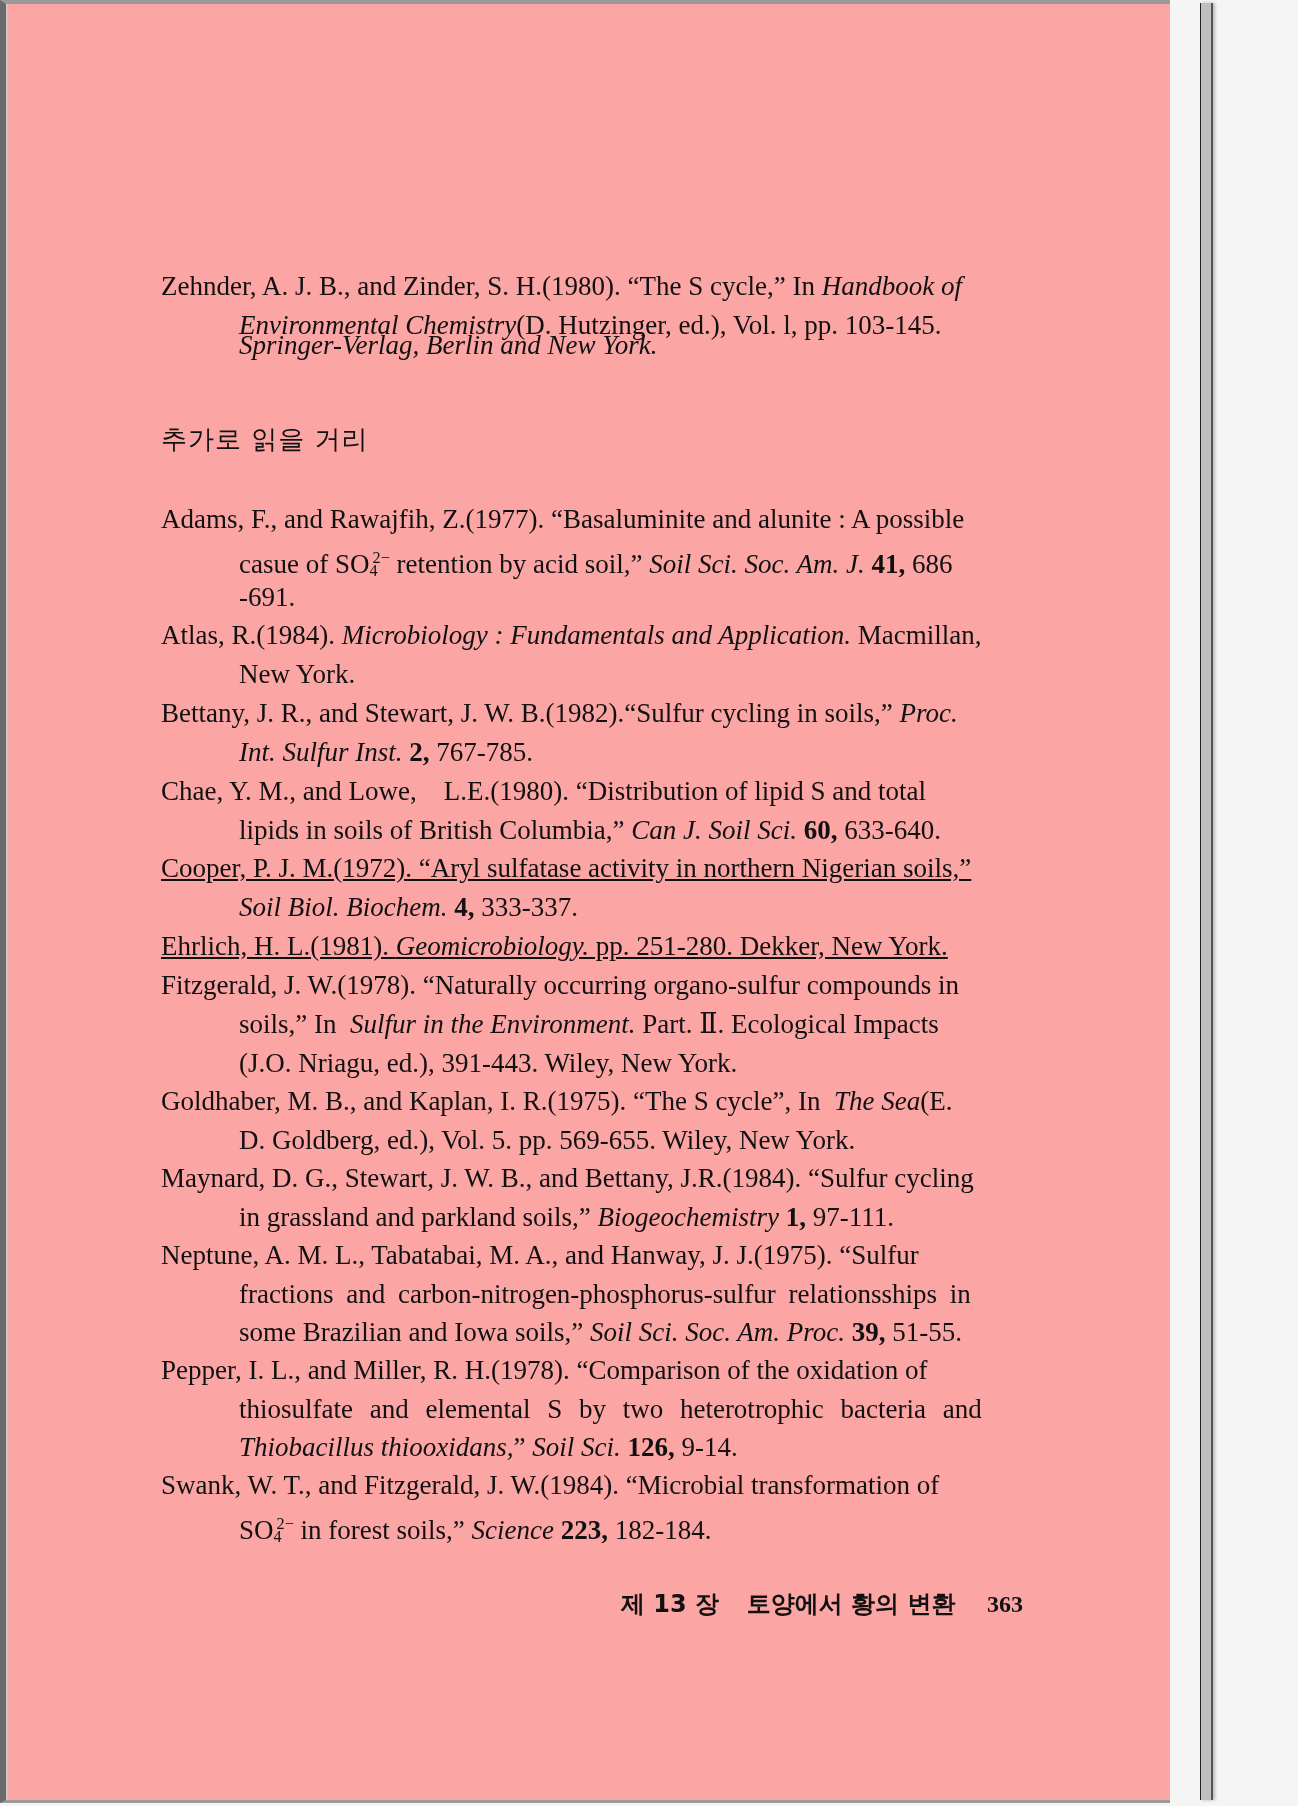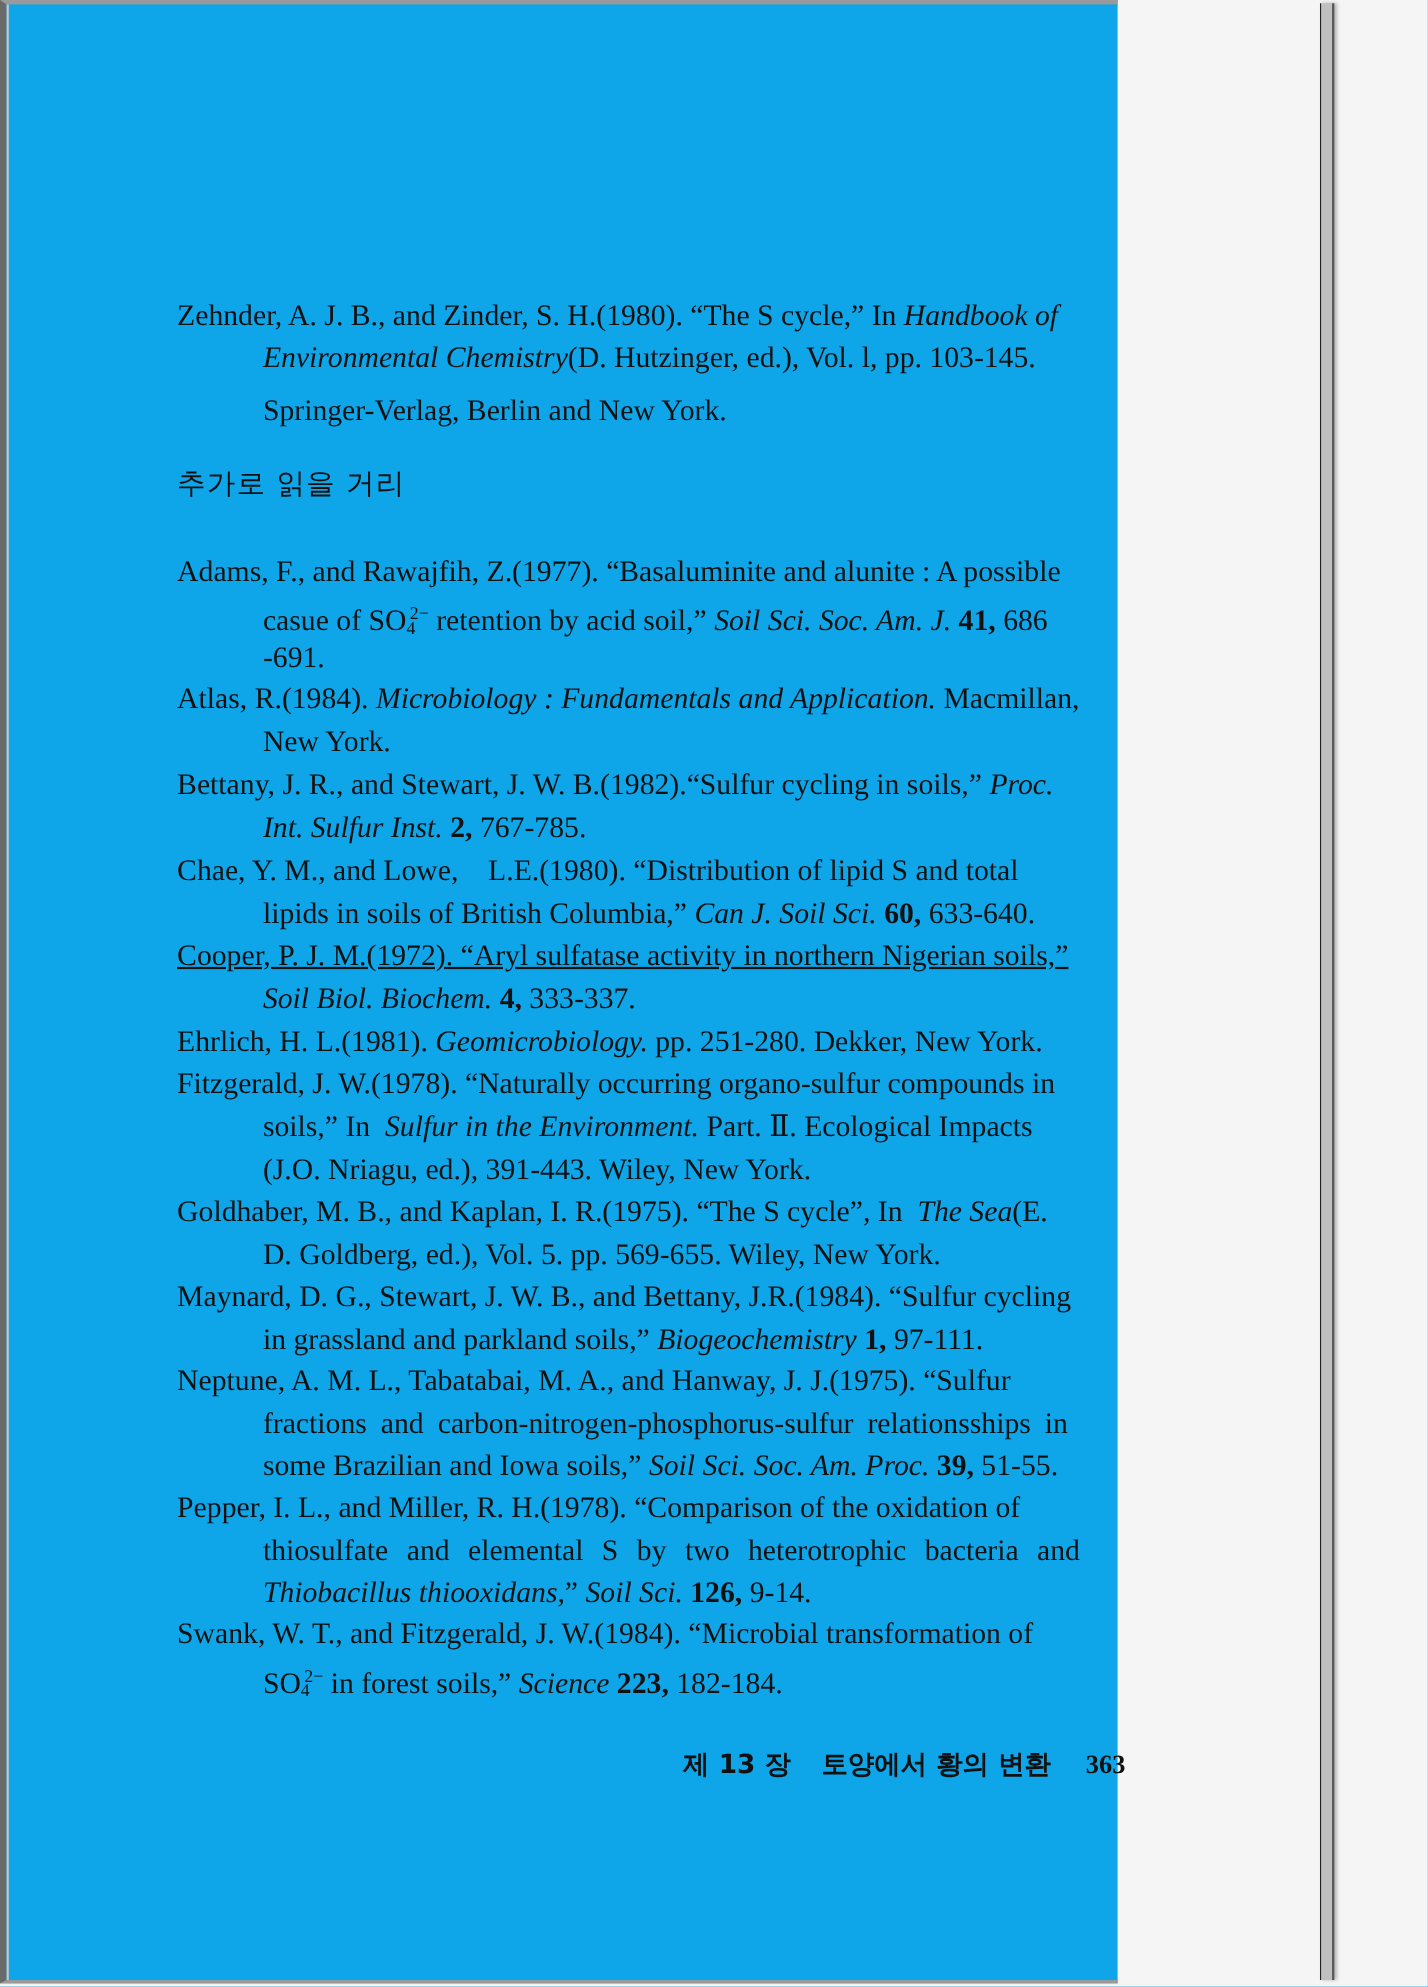--- a/index.html
+++ b/index.html
@@ -6,22 +6,22 @@
   body {
     width: 1298px; height: 1806px;
     background: #f5f5f5;
     position: relative;
     overflow: hidden;
     font-family: "Liberation Serif", "DejaVu Serif", serif;
     color: #111;
   }
   .page {
     position: absolute; left: 0; top: 0;
-    width: 1016px; height: 1803px;
-    background: #0ea5e9;
+    width: 1170px; height: 1803px;
+    background: #fca5a5;
     box-sizing: border-box;
     border-top: 4px solid #9a9a9a;
     border-left: 6px solid #6a6a6a;
     border-bottom: 3px solid #9a9a9a;
   }
   .page::before {
     content: ""; position: absolute; left: 0; top: 0; bottom: 0; width: 2px;
     background: #c8c8c8;
   }
   .spine {
@@ -61,21 +61,21 @@
 </style>
 </head>
 <body>
 
 <div class="page">
   <div class="content">
 
     <div>
       <div class="line" style="top:263px;"><span>Zehnder, A. J. B., and Zinder, S. H.(1980). “The S cycle,” In </span><i>Handbook of</i></div>
       <div class="line indent" style="top:302px;"><i>Environmental Chemistry</i><span>(D. Hutzinger, ed.), Vol. l, pp. 103-145.</span></div>
-      <div class="line indent" style="top:350px;">Springer-Verlag, Berlin and New York.</div>
+      <div class="line indent" style="top:322px;font-style:italic;">Springer-Verlag, Berlin and New York.</div>
     </div>
 
     <div class="heading">추가로 읽을 거리</div>
 
     <div>
       <div class="line" style="top:496px;">Adams, F., and Rawajfih, Z.(1977). “Basaluminite and alunite : A possible</div>
       <div class="line indent" style="top:535px;text-align:right;"><span>casue of SO</span><span class="sub4">4</span><span class="sup2">2−</span><span> retention by acid soil,” </span><i>Soil Sci. Soc. Am. J.</i><b> 41,</b><span> 686</span></div>
       <div class="line indent" style="top:574px;">-691.</div>
     </div>
 
@@ -93,21 +93,21 @@
       <div class="line" style="top:768px;white-space:pre;text-align:right;">Chae, Y. M., and Lowe,    L.E.(1980). “Distribution of lipid S and total</div>
       <div class="line indent" style="top:807px;"><span>lipids in soils of British Columbia,” </span><i>Can J. Soil Sci.</i><b> 60,</b><span> 633-640.</span></div>
     </div>
 
     <div>
       <div class="line" style="top:845px;text-decoration:underline;">Cooper, P. J. M.(1972). “Aryl sulfatase activity in northern Nigerian soils,”</div>
       <div class="line indent" style="top:884px;"><i>Soil Biol. Biochem.</i><b> 4,</b><span> 333-337.</span></div>
     </div>
 
     <div>
-      <div class="line" style="top:923px;"><span>Ehrlich, H. L.(1981). </span><i>Geomicrobiology.</i><span> pp. 251-280. Dekker, New York.</span></div>
+      <div class="line" style="top:923px;text-decoration:underline;"><span>Ehrlich, H. L.(1981). </span><i>Geomicrobiology.</i><span> pp. 251-280. Dekker, New York.</span></div>
     </div>
 
     <div>
       <div class="line" style="top:962px;">Fitzgerald, J. W.(1978). “Naturally occurring organo-sulfur compounds in</div>
       <div class="line indent" style="top:1001px;white-space:pre;"><span>soils,” In  </span><i>Sulfur in the Environment.</i><span> Part. Ⅱ. Ecological Impacts</span></div>
       <div class="line indent" style="top:1040px;">(J.O. Nriagu, ed.), 391-443. Wiley, New York.</div>
     </div>
 
     <div>
       <div class="line" style="top:1078px;white-space:pre;"><span>Goldhaber, M. B., and Kaplan, I. R.(1975). “The S cycle”, In  </span><i>The Sea</i><span>(E.</span></div>

